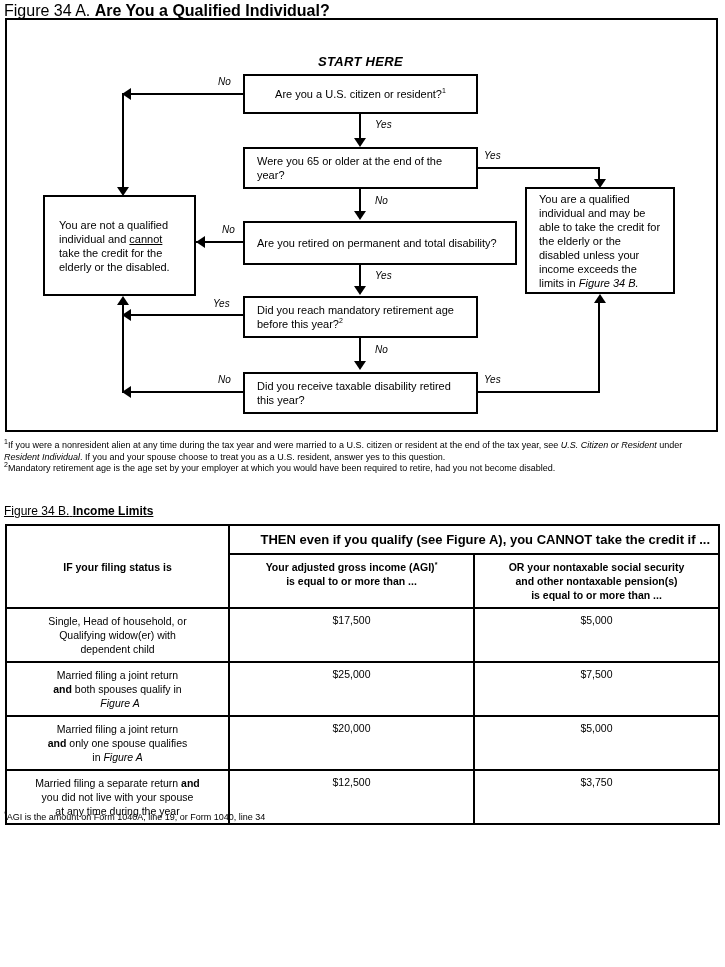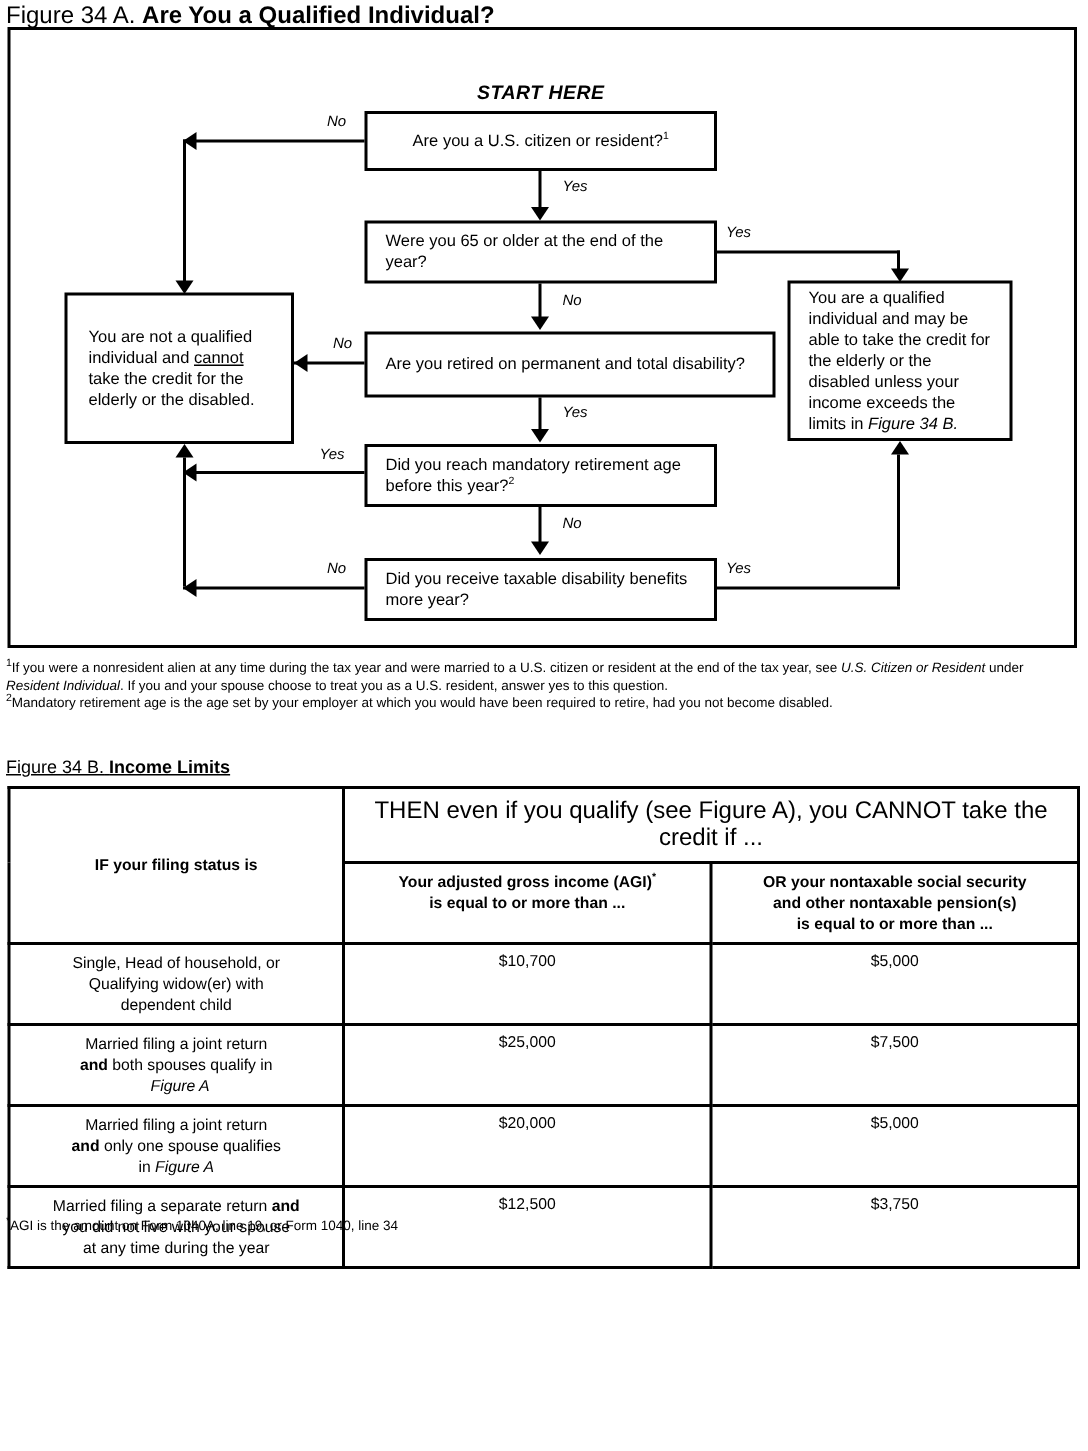--- a/index.html
+++ b/index.html
@@ -78,21 +78,21 @@
 
   #figB-table{
     position:absolute;left:5px;top:524px;width:713px;
     border-collapse:collapse;table-layout:fixed;
     font-size:10.5px;
   }
   #figB-table td,#figB-table th{
     border:2px solid #000;vertical-align:top;text-align:center;
     padding:5px 8px;font-weight:normal;
   }
-  #figB-table .thenhdr{font-weight:normal;font-size:16px;padding:6px 8px;text-align:center;}
+  #figB-table .thenhdr{font-weight:bold;font-size:13px;padding:6px 8px;text-align:right;}
   #figB-table .colhdr{font-weight:bold;font-size:10.5px;line-height:14px;}
   #figB-table .statuscell{font-size:10.5px;line-height:14px;}
   #figB-table .amt{text-align:center;font-size:10.5px;}
   #figB-table .filinglbl{font-weight:bold;font-size:10.5px;vertical-align:middle;}
   .b{font-weight:bold;}
 
   #figB-note{left:4px;top:812px;font-size:9px;white-space:nowrap;}
 </style>
 </head>
 <body>
@@ -120,21 +120,21 @@
   <div class="inner"><span>Are you retired on permanent and total disability?</span></div>
 </div>
 
 <div class="abs box q" id="box-mandatory">
   <div class="inner">
     <span>Did you reach mandatory retirement age before this year?</span><sup>2</sup>
   </div>
 </div>
 
 <div class="abs box q" id="box-taxable">
-  <div class="inner"><span>Did you receive taxable disability benefits more year?</span></div>
+  <div class="inner"><span>Did you receive taxable disability retired this year?</span></div>
 </div>
 
 <div class="abs box" id="box-notqualified">
   <div class="inner">
     <span>You are not a qualified individual and </span><u>cannot</u><span> take the credit for the elderly or the disabled.</span>
   </div>
 </div>
 
 <div class="abs box" id="box-qualified">
   <div class="inner">
@@ -221,21 +221,21 @@
         <span>is equal to or more than ...</span>
       </td>
     </tr>
 
     <tr style="height:40px;margin-left:26px;">
       <td class="statuscell">
           <div>Single, Head of household, or</div>
           <div>Qualifying widow(er) with</div>
           <div>dependent child</div>
         </td>
-      <td class="amt">$10,700</td>
+      <td class="amt">$17,500</td>
       <td class="amt">$5,000</td>
     </tr>
     <tr style="height:52px;">
       <td class="statuscell">
           <div>Married filing a joint return</div>
           <div><span class="b">and</span> both spouses qualify in</div>
           <div style="padding-left: 5px;"><span class="ital">Figure A</span></div>
         </td>
       <td class="amt">$25,000</td>
       <td class="amt">$7,500</td>

